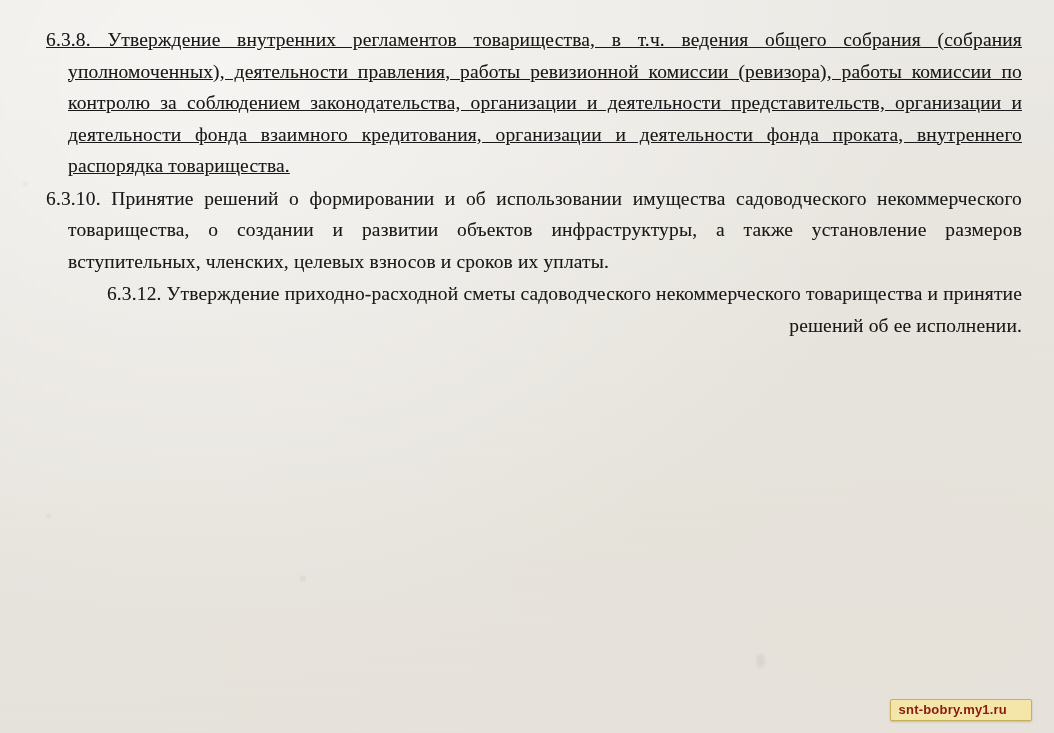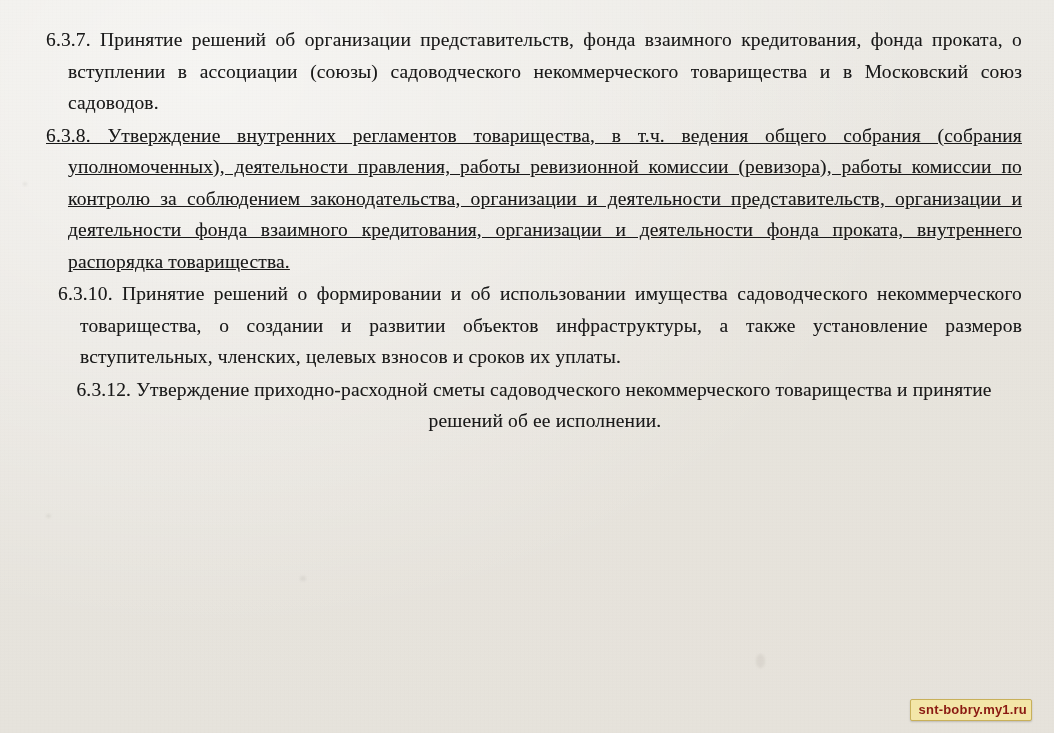--- a/index.html
+++ b/index.html
@@ -47,42 +47,42 @@
     text-justify: inter-word;
     letter-spacing: 0.15px;
     color: #191919;
     text-shadow: 0 0 0.6px rgba(0,0,0,0.28);
   }
   
   p.p1 { text-indent: 0px; padding-left: 2px; text-align: left; }
   p.p2 { text-indent: 0px; padding-left: 2px; }
   p.p3 { text-indent: 14px; padding-left: 2px; text-decoration: underline; }
   p.p4 { text-indent: 14px; padding-left: 2px; }
-  p.p5 { text-indent: 12px; padding-left: 2px; margin-left: 12px; }
+  p.p5 { text-indent: 12px; padding-left: 2px; }
   p.p6 { text-indent: 12px; padding-left: 2px; }
-  p.p7 { text-indent: 6px; padding-left: 2px; text-align: center; }
+  p.p7 { text-indent: 6px; padding-left: 2px; text-align: right; }
 
   
   p.hang {
     padding-left: 24px;
     text-indent: -22px;
   }
 
   .watermark {
     position: absolute;
     right: 22px;
     bottom: 12px;
     background: #f3e6a8;
     border: 1px solid #c8b05a;
     color: #8a1a12;
     font-family: "Liberation Sans", sans-serif;
     font-size: 13px;
     font-weight: bold;
     letter-spacing: 0.2px;
-    padding: 2px 4px 3px 8px;
+    padding: 2px 24px 3px 8px;
     border-radius: 2px;
     box-shadow: 0 1px 2px rgba(0,0,0,0.18);
   }
   .smudge {
     position: absolute;
     pointer-events: none;
     background: rgba(120,115,105,0.10);
     border-radius: 50%;
     filter: blur(1.2px);
   }
@@ -98,21 +98,20 @@
 <div class="grain"></div>
 
 <div class="smudge s1"></div>
 <div class="smudge s2"></div>
 <div class="smudge s3"></div>
 <div class="smudge s4"></div>
 
 <div class="content">
 
 
-  <p class="para p2 hang">6.3.7. Принятие  решений об организации представительств, фонда взаимного кредитования, фонда проката, о вступлении в ассоциации (союзы) садоводческого некоммерческого товарищества и в Московский союз садоводов.</p>
 
   <p class="para p3 hang">6.3.8. Утверждение  внутренних регламентов товарищества, в т.ч. ведения общего собрания (собрания уполномоченных),  деятельности правления, работы ревизионной комиссии (ревизора), работы  комиссии по контролю за соблюдением законодательства,  организации и деятельности представительств, организации и  деятельности фонда взаимного кредитования, организации и деятельности фонда проката, внутреннего распорядка товарищества.</p>
 
 
   <p class="para p5 hang">6.3.10. Принятие  решений о формировании и  об использовании имущества садоводческого некоммерческого товарищества, о создании и  развитии объектов инфраструктуры,  а также установление размеров вступительных, членских, целевых взносов и сроков их уплаты.</p>
 
 
   <p class="para p7 hang">6.3.12. Утверждение приходно-расходной сметы садоводческого некоммерческого товарищества и принятие решений об ее исполнении.</p>
 
 </div>

